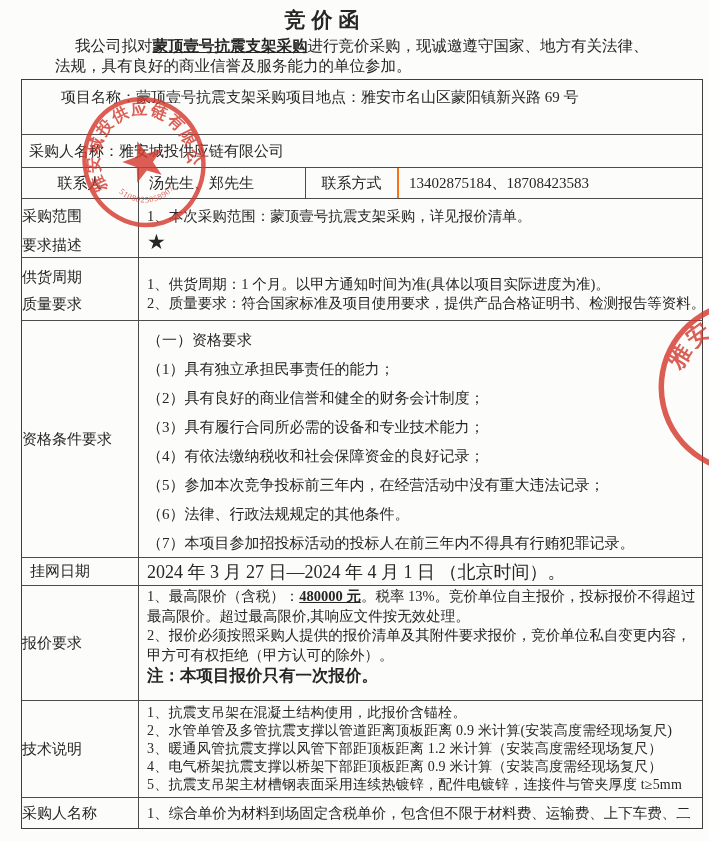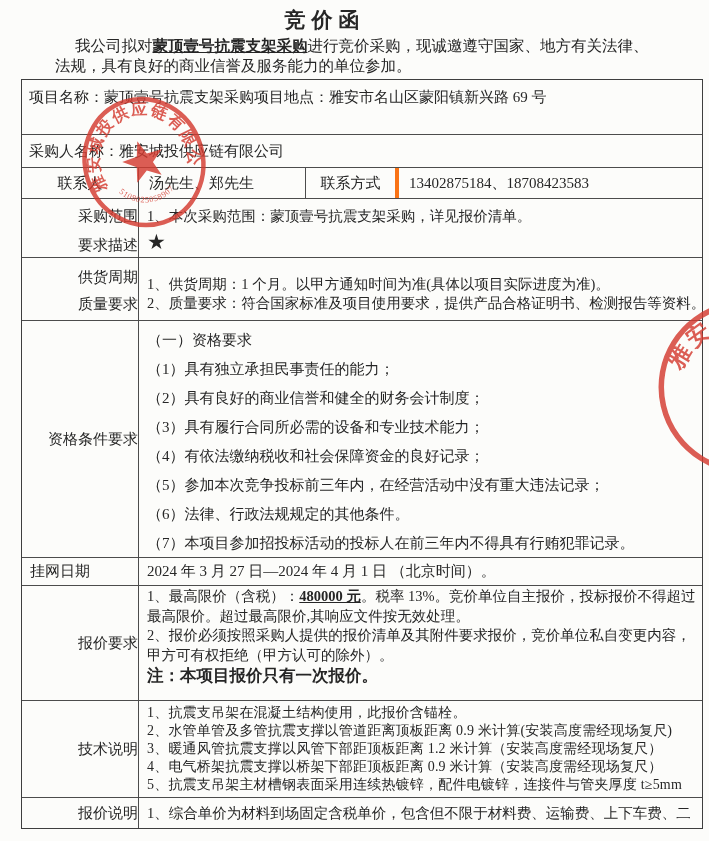--- a/index.html
+++ b/index.html
@@ -16,46 +16,46 @@
   .intro .l1{text-indent:20px;}
   .emph{font-weight:bold;text-decoration:underline;}
   .doc-table{
     position:absolute;left:21px;top:79px;width:682px;box-sizing:border-box;
     border:1.5px solid #3e3e3e;background:transparent;
   }
   .row{display:flex;box-sizing:border-box;}
   .row + .row{border-top:1px solid #4c4c4c;}
   .lab{
     width:117px;flex:0 0 117px;box-sizing:border-box;border-right:1px solid #4c4c4c;
-    display:flex;flex-direction:column;align-items:flex-end;justify-content:center;
+    display:flex;flex-direction:column;align-items:flex-start;justify-content:center;
     font-size:15px;line-height:19px;
   }
   .cnt{flex:1;box-sizing:border-box;padding-left:8px;padding-right:2px;font-size:14.5px;overflow:hidden;}
   .nowrap div{white-space:nowrap;}
-  .r1{height:54px;padding:6px 0 0 7px;font-size:15px;line-height:23px;box-sizing:border-box;}
+  .r1{height:54px;padding:6px 0 0 7px;font-size:15px;line-height:23px;box-sizing:border-box;margin-left:32px;}
   .r2{height:32px;display:flex;align-items:center;padding-left:7px;font-size:15px;box-sizing:border-box;}
   .r3{height:31px;}
   .r3 .cell{display:flex;align-items:center;box-sizing:border-box;font-size:15px;}
   .c-names{flex:0 0 167px;border-right:1px solid #4c4c4c;padding-left:10px;}
-  .c-mlabel{flex:0 0 93px;border-right:4px solid #f97316;justify-content:center;}
+  .c-mlabel{flex:0 0 93px;border-right:2px solid #f97316;justify-content:center;}
   .c-phones{flex:1;padding-left:10px;font-family:"Liberation Serif","DejaVu Serif",serif;}
   .r4{height:59px;}
   .r4 .lab{justify-content:flex-start;padding-top:8px;gap:10px;}
   .r4 .cnt{padding-top:7px;}
   .r4 .line1{line-height:20px;white-space:nowrap;}
   .starline{margin-top:4px;height:24px;display:flex;align-items:center;white-space:nowrap;}
   .star{font-size:21px;line-height:1;margin-right:1px;font-family:"DejaVu Sans",sans-serif;}
   .r5{height:63px;}
   .r5 .lab{justify-content:flex-start;padding-top:10px;gap:8px;}
   .r5 .cnt{padding-top:1px;line-height:19px;margin-top:16px;}
   .r6{height:237px;}
   .r6 .cnt{padding-top:5px;line-height:29px;font-size:15px;}
   .r7{height:28px;}
   .r7 .lab{align-items:flex-start;padding-left:8px;text-align:right;}
-  .r7 .cnt{display:flex;align-items:center;font-size:15px;}
+  .r7 .cnt{display:flex;align-items:center;font-size:18px;}
   .r8{height:115px;}
   .r8 .cnt{padding-top:1px;line-height:19.5px;}
   .ul{text-decoration:underline;font-weight:bold;}
   .note{font-size:16.5px;font-weight:bold;line-height:22px;}
   .r9{height:97px;}
   .r9 .cnt{padding-top:3px;line-height:18px;font-size:14px;letter-spacing:.2px;}
   .r10{height:31px;}
   .r10 .cnt{display:flex;align-items:center;}
   .stamp{position:absolute;pointer-events:none;opacity:.82;}
   #stamp1{left:80px;top:92px;transform:rotate(-18deg);}
@@ -151,21 +151,21 @@
     <div class="cnt nowrap">
       <div>1、抗震支吊架在混凝土结构使用，此报价含锚栓。</div>
       <div>2、水管单管及多管抗震支撑以管道距离顶板距离 0.9 米计算(安装高度需经现场复尺)</div>
       <div>3、暖通风管抗震支撑以风管下部距顶板距离 1.2 米计算（安装高度需经现场复尺）</div>
       <div>4、电气桥架抗震支撑以桥架下部距顶板距离 0.9 米计算（安装高度需经现场复尺）</div>
       <div>5、抗震支吊架主材槽钢表面采用连续热镀锌，配件电镀锌，连接件与管夹厚度 t≥5mm</div>
     </div>
   </div>
 
   <div class="row r10">
-    <div class="lab">报价说明</div>
+    <div class="lab">采购人名称</div>
     <div class="cnt nowrap">
       <div>1、综合单价为材料到场固定含税单价，包含但不限于材料费、运输费、上下车费、二</div>
     </div>
   </div>
 
 </div>
 
 <svg id="stamp1" class="stamp" width="128" height="140" viewBox="0 0 200 212">
   <g fill="none" stroke="#d43b30">
     <ellipse cx="100" cy="106" rx="92" ry="99" stroke-width="7"></ellipse>

